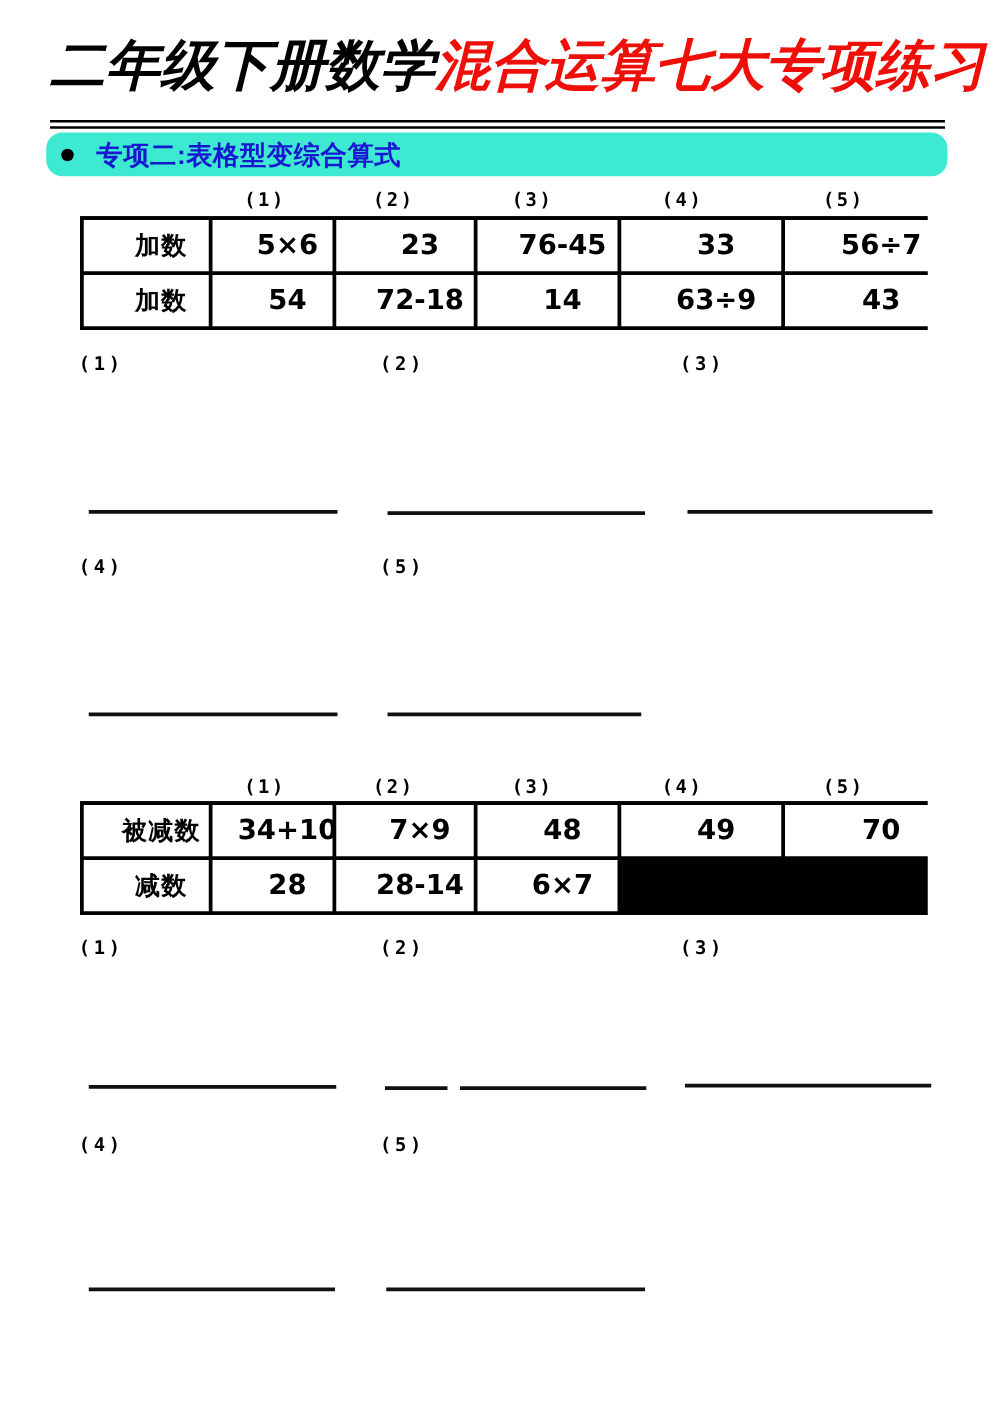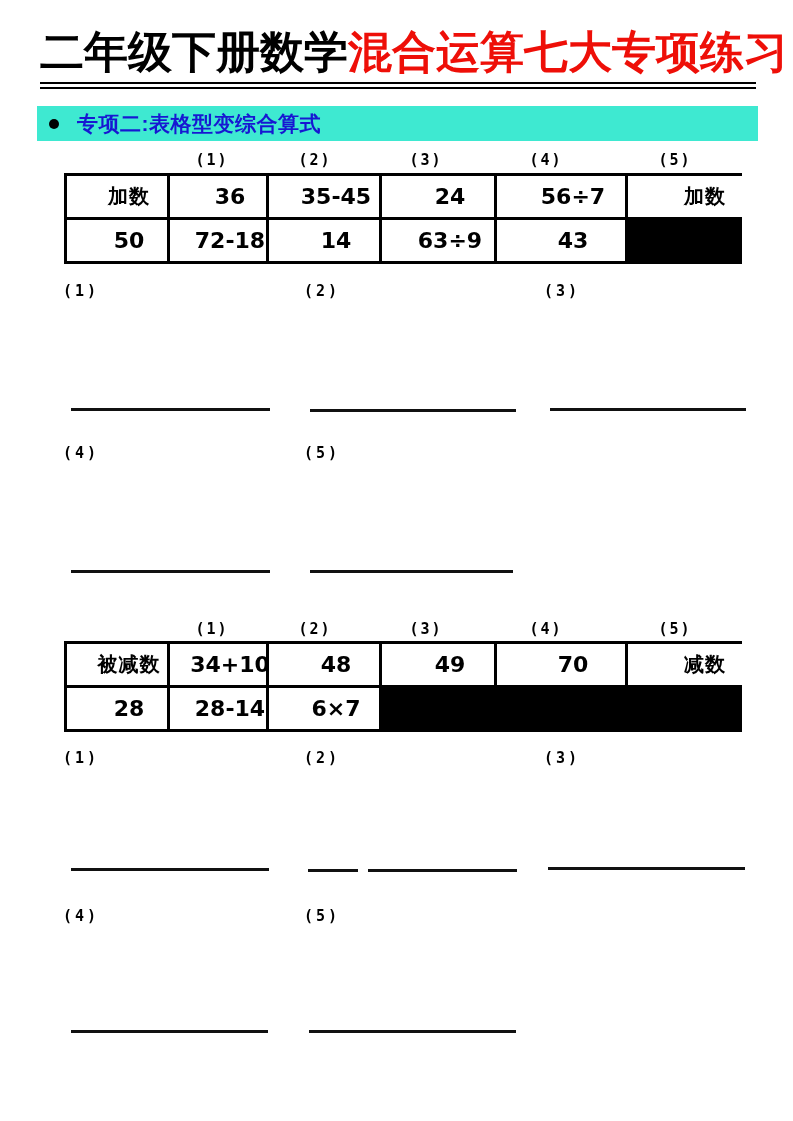--- a/index.html
+++ b/index.html
@@ -27,34 +27,36 @@
     left: 40px;
     width: 716px;
     text-align: center;
     white-space: nowrap;
     font-family: "Liberation Serif", serif;
     font-weight: 900;
     font-size: 44px;
     line-height: 1.22;
     letter-spacing: 0px;
     border-bottom: 7px double #000;
-    padding-bottom: 2px;
+    padding-bottom: 16px;
+    font-style: italic;
   }
   .title .red { color: var(--title-red); }
 
   
   .banner {
     position: absolute;
     top: 106px;
     left: 37px;
     width: 721px;
     height: 35px;
     background: var(--banner-bg);
     display: flex;
     align-items: center;
+    border-radius: 13px;
   }
   .bullet {
     width: 10px; height: 10px;
     border-radius: 50%;
     background: #000;
     margin: 0 18px 0 12px;
     flex: 0 0 auto;
   }
   .banner-text {
     color: var(--banner-text);
@@ -164,26 +166,27 @@
     <span></span>
     <span>(1)</span>
     <span>(2)</span>
     <span>(3)</span>
     <span>(4)</span>
     <span>(5)</span>
   </div>
 
   <div class="wtable t1">
     <div class="cell rowlab">加数</div>
-    <div class="cell">36</div>
-    <div class="cell">35-45</div>
-    <div class="cell">24</div>
+    <div class="cell">5×6</div>
+    <div class="cell">23</div>
+    <div class="cell">76-45</div>
+    <div class="cell">33</div>
     <div class="cell">56÷7</div>
     <div class="cell rowlab">加数</div>
-    <div class="cell">50</div>
+    <div class="cell">54</div>
     <div class="cell">72-18</div>
     <div class="cell">14</div>
     <div class="cell">63÷9</div>
     <div class="cell">43</div>
   </div>
 
   <span class="qlabel q1a">(1)</span>
   <span class="qlabel q1b">(2)</span>
   <span class="qlabel q1c">(3)</span>
   <div class="aline l1a"></div>
@@ -200,20 +203,21 @@
     <span>(1)</span>
     <span>(2)</span>
     <span>(3)</span>
     <span>(4)</span>
     <span>(5)</span>
   </div>
 
   <div class="wtable t2">
     <div class="cell rowlab">被减数</div>
     <div class="cell">34+10</div>
+    <div class="cell">7×9</div>
     <div class="cell">48</div>
     <div class="cell">49</div>
     <div class="cell">70</div>
     <div class="cell rowlab">减数</div>
     <div class="cell">28</div>
     <div class="cell">28-14</div>
     <div class="cell">6×7</div>
   </div>
 
   <span class="qlabel q3a">(1)</span>

